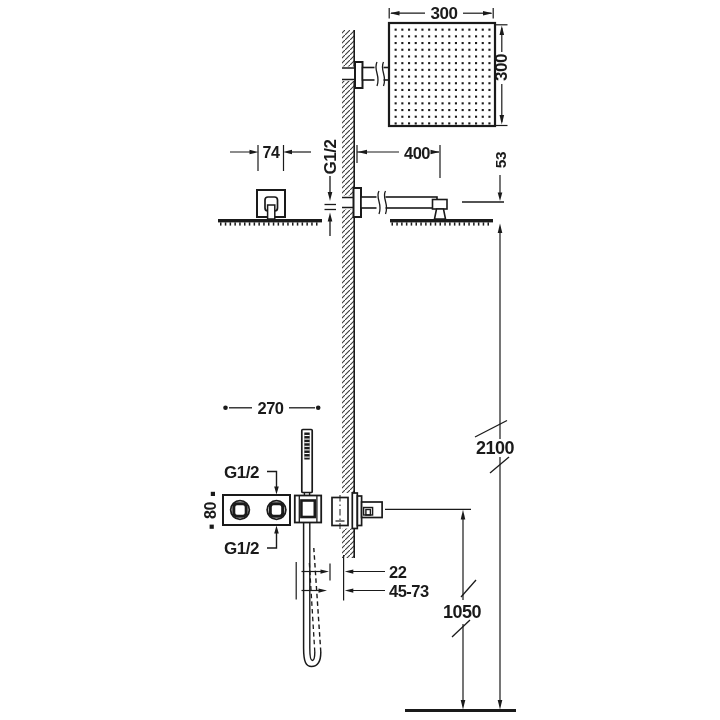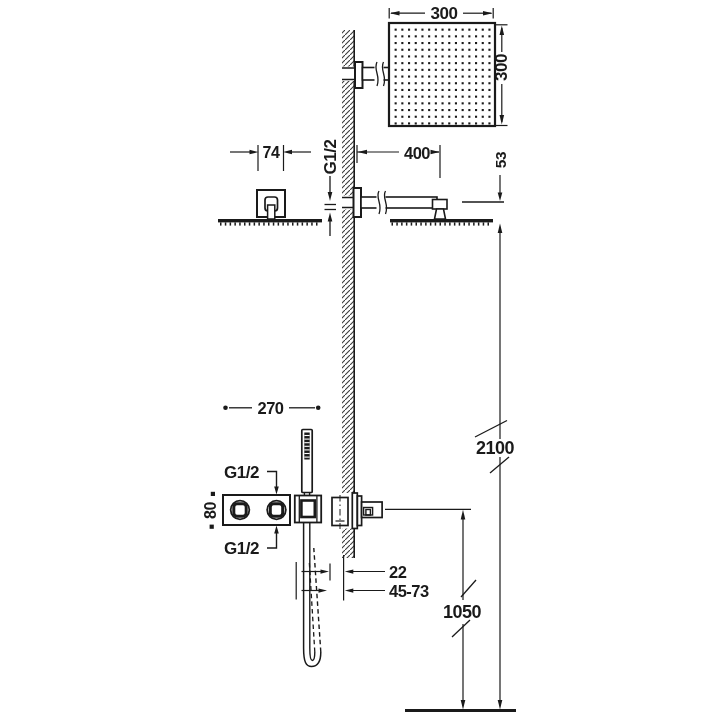--- a/index.html
+++ b/index.html
@@ -1,17 +1,17 @@
 <!DOCTYPE html>
 <html><head>
 <meta charset="utf-8">
 <style>
   html,body{margin:0;padding:0;background:#ffffff;}
   .canvas{position:relative;width:720px;height:720px;background:#ffffff;overflow:hidden;
-          font-family:"Liberation Sans", sans-serif;}
+          font-family:"Liberation Sans", sans-serif;border-radius:9px;}
   svg{position:absolute;left:0;top:0;}
   text{font-family:"Liberation Sans", sans-serif;font-weight:bold;fill:#1a1a1a;letter-spacing:-0.5px;}
 </style>
 </head>
 <body>
 
 <div class="canvas">
 <svg width="720" height="720" viewBox="0 0 720 720">
   <defs>
     <pattern id="hatch" patternUnits="userSpaceOnUse" width="5" height="5">

